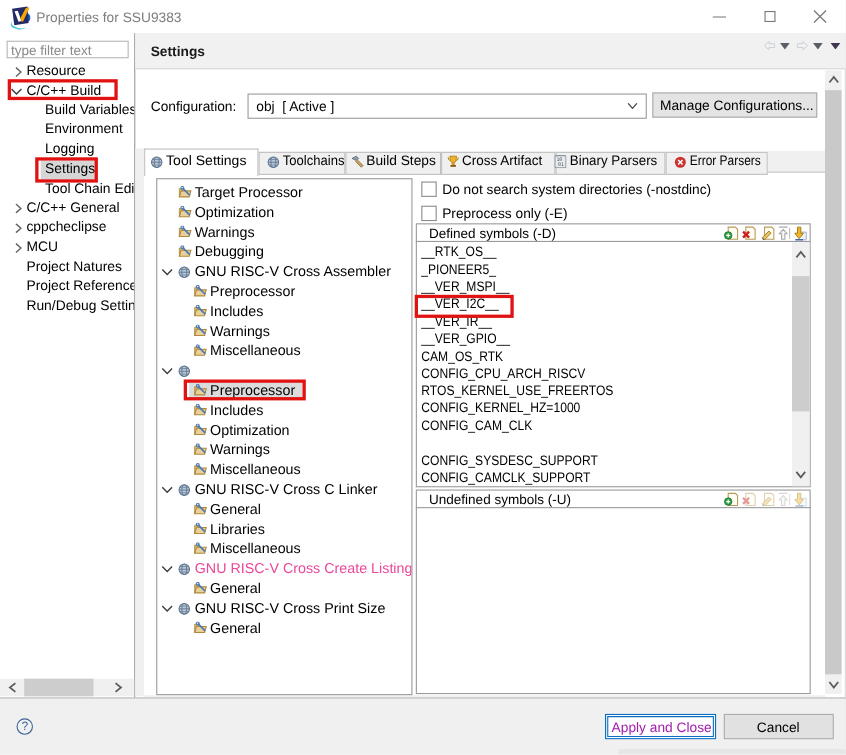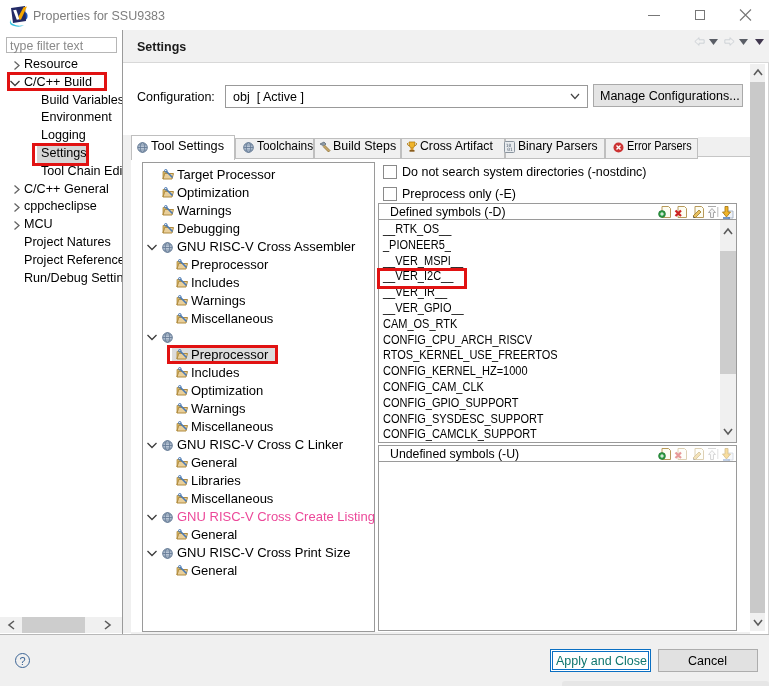--- a/index.html
+++ b/index.html
@@ -390,21 +390,20 @@
       <div class="abs txt" style="left:3px;top:17.8px;font-size:12.5px;"><span style="display:inline-block;transform:scaleX(0.88);transform-origin:0 50%;">_PIONEER5_</span></div>
       <div class="abs txt" style="left:3px;top:33.6px;font-size:12.5px;"><span style="display:inline-block;transform:scaleX(0.88);transform-origin:0 50%;">__VER_MSPI__</span></div>
       <div class="abs txt" style="left:3px;top:49.400000000000006px;font-size:12.5px;"><span style="display:inline-block;transform:scaleX(0.88);transform-origin:0 50%;">__VER_I2C__</span></div>
       <div class="abs txt" style="left:3px;top:65.2px;font-size:12.5px;"><span style="display:inline-block;transform:scaleX(0.88);transform-origin:0 50%;">__VER_IR__</span></div>
       <div class="abs txt" style="left:3px;top:81px;font-size:12.5px;"><span style="display:inline-block;transform:scaleX(0.88);transform-origin:0 50%;">__VER_GPIO__</span></div>
       <div class="abs txt" style="left:3px;top:96.80000000000001px;font-size:12.5px;"><span style="display:inline-block;transform:scaleX(0.88);transform-origin:0 50%;">CAM_OS_RTK</span></div>
       <div class="abs txt" style="left:3px;top:112.60000000000001px;font-size:12.5px;"><span style="display:inline-block;transform:scaleX(0.88);transform-origin:0 50%;">CONFIG_CPU_ARCH_RISCV</span></div>
       <div class="abs txt" style="left:3px;top:128.4px;font-size:12.5px;"><span style="display:inline-block;transform:scaleX(0.88);transform-origin:0 50%;">RTOS_KERNEL_USE_FREERTOS</span></div>
       <div class="abs txt" style="left:3px;top:144.20000000000002px;font-size:12.5px;"><span style="display:inline-block;transform:scaleX(0.88);transform-origin:0 50%;">CONFIG_KERNEL_HZ=1000</span></div>
       <div class="abs txt" style="left:3px;top:160px;font-size:12.5px;"><span style="display:inline-block;transform:scaleX(0.88);transform-origin:0 50%;">CONFIG_CAM_CLK</span></div>
-      <div class="abs txt" style="left:3px;top:175.8px;font-size:12.5px;"><span style="display:inline-block;transform:scaleX(0.88);transform-origin:0 50%;">CONFIG_GPIO_SUPPORT</span></div>
       <div class="abs txt" style="left:3px;top:191.60000000000002px;font-size:12.5px;"><span style="display:inline-block;transform:scaleX(0.88);transform-origin:0 50%;">CONFIG_SYSDESC_SUPPORT</span></div>
       <div class="abs txt" style="left:3px;top:207.4px;font-size:12.5px;"><span style="display:inline-block;transform:scaleX(0.88);transform-origin:0 50%;">CONFIG_CAMCLK_SUPPORT</span></div>
     </div>
     <div class="abs" style="left:720px;top:220px;width:16px;height:222px;background:#f0f0f0;"></div>
     <svg class="abs" style="left:723px;top:227px;" width="10" height="10">
       <path d="M1 7 L5 2 L9 7" stroke="#5b5b5b" stroke-width="1.6" fill="none"></path>
     </svg>
     <svg class="abs" style="left:723px;top:426px;" width="10" height="10">
       <path d="M1 3 L5 8 L9 3" stroke="#5b5b5b" stroke-width="1.6" fill="none"></path>
     </svg>
@@ -435,21 +434,21 @@
       <path d="M5 1.5 L8 1.5 L8 7 L10.5 7 L6.5 12 L2.5 7 L5 7 Z" fill="#f0b429" stroke="#a87c18" stroke-width="0.9"></path>
       <path d="M3 13 L10 13" stroke="#3a6ab0" stroke-width="1.4"></path>
     </svg>
     <div class="abs" style="left:378px;top:461px;width:359px;height:1px;background:#9a9a9a;"></div>
   </div>
 
 <div class="abs" style="left:0;top:634px;width:769px;height:52px;background:#f0f0f0;border-top:1px solid #b8b8b8;box-sizing:border-box;"></div>
 <div class="abs" style="left:15px;top:653px;width:15px;height:15px;border:1.5px solid #3c6596;border-radius:50%;box-sizing:border-box;"></div>
 <div class="abs txt" style="left:19.5px;top:655px;font-size:11px;color:#3c6596;">?</div>
 <div class="abs" style="left:550px;top:649px;width:101px;height:23px;background:#fff;border:1px solid #0a6fc2;box-shadow:inset 0 0 0 1px #fff, inset 0 0 0 2px #0a6fc2;box-sizing:border-box;"></div>
-<div class="abs txt" style="left:556px;top:654px;font-size:12.5px;color:#0f766e;">Apply and Close</div>
+<div class="abs txt" style="left:556px;top:654px;font-size:12.5px;color:#a21caf;">Apply and Close</div>
 <div class="abs" style="left:658px;top:649px;width:100px;height:23px;background:#e1e1e1;border:1px solid #adadad;box-sizing:border-box;"></div>
 <div class="abs txt" style="left:688px;top:654px;font-size:12.5px;color:#000;">Cancel</div>
 <div class="abs" style="left:562px;top:681px;width:207px;height:5px;background:#e6e6e6;border-radius:3px 3px 0 0;"></div>
 
 <div class="redbox" style="left:7px;top:72px;width:100px;height:19px;"></div>
 <div class="redbox" style="left:32px;top:143px;width:57px;height:23px;"></div>
 <div class="redbox" style="left:167px;top:345px;width:111px;height:19px;"></div>
 <div class="redbox" style="left:377px;top:268px;width:90px;height:21px;"></div>
 
 </body></html>

